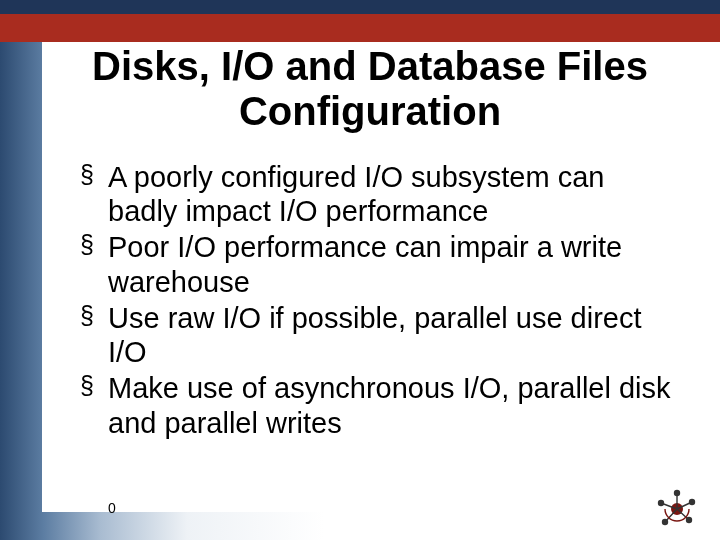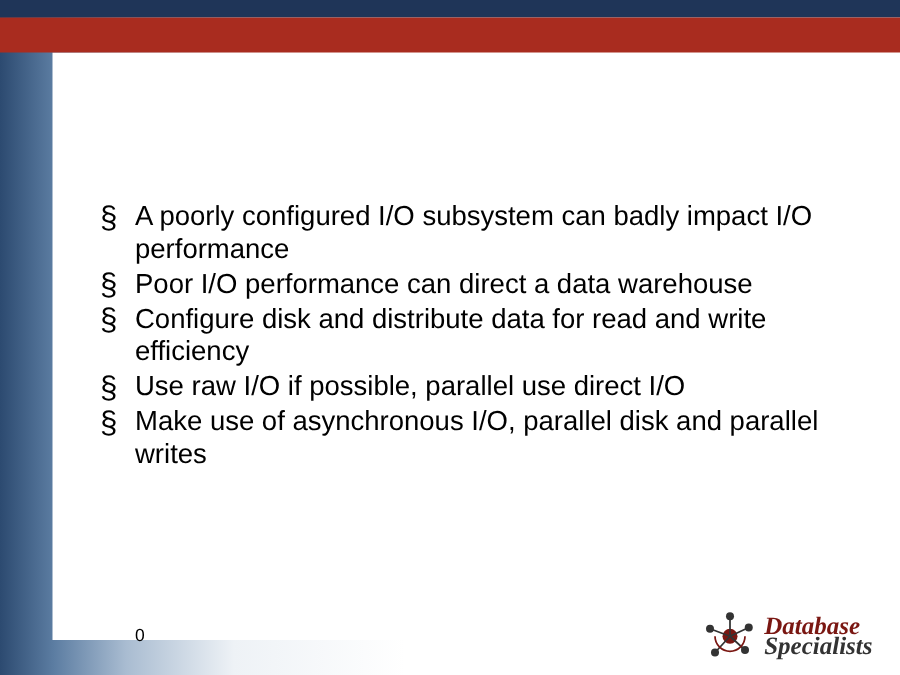--- a/index.html
+++ b/index.html
@@ -77,21 +77,21 @@
     z-index: 3;
   }
   ul.bullets {
     list-style: none;
     margin: 0;
     padding: 0;
   }
   ul.bullets li {
     position: relative;
     padding-left: 28px;
-    font-size: 22px;
+    font-size: 29px;
     line-height: 1.18;
     color: #000;
     margin-bottom: 2px;
   }
   ul.bullets li::before {
     content: "§";
     position: absolute;
     left: 0;
     top: 0;
     font-size: 25px;
@@ -139,44 +139,40 @@
 </style>
 </head>
 <body>
 
 <div class="slide">
   <div class="bg-gradient"></div>
   <div class="top-navy"></div>
   <div class="top-red"></div>
   <div class="content-panel"></div>
 
+  <div class="title">Disks, I/O and Database Files Configuration</div>
 
   <div class="body">
     <ul class="bullets">
       <li>A poorly configured I/O subsystem can badly impact I/O performance</li>
-      <li>Poor I/O performance can direct a data warehouse</li>
-      <li>Configure disk and distribute data for read and write efficiency</li>
+      <li>Poor I/O performance can impair a write warehouse</li>
       <li>Use raw I/O if possible, parallel use direct I/O</li>
       <li>Make use of asynchronous I/O, parallel disk and parallel writes</li>
     </ul>
   </div>
 
   <div class="page-num">0</div>
 
   <div class="logo">
     <div class="logo-mark">
       <svg viewBox="0 0 42 42" width="42" height="42">
         <circle cx="21" cy="21" r="6" fill="#7a1712"></circle>
         <circle cx="21" cy="5" r="3.2" fill="#333"></circle>
         <circle cx="36" cy="14" r="3.2" fill="#333"></circle>
         <circle cx="33" cy="32" r="3.2" fill="#333"></circle>
         <circle cx="9" cy="34" r="3.2" fill="#333"></circle>
         <circle cx="5" cy="15" r="3.2" fill="#333"></circle>
         <path d="M21 21 L21 5 M21 21 L36 14 M21 21 L33 32 M21 21 L9 34 M21 21 L5 15" stroke="#333" stroke-width="1.4" fill="none"></path>
         <path d="M21 21 m-12 0 a12 12 0 1 0 24 0" stroke="#7a1712" stroke-width="1.4" fill="none"></path>
       </svg>
     </div>
-    <div class="logo-text">
-      <span class="db">Database</span>
-      <span class="sp">Specialists</span>
-    </div>
   </div>
 </div>
 
 </body></html>

